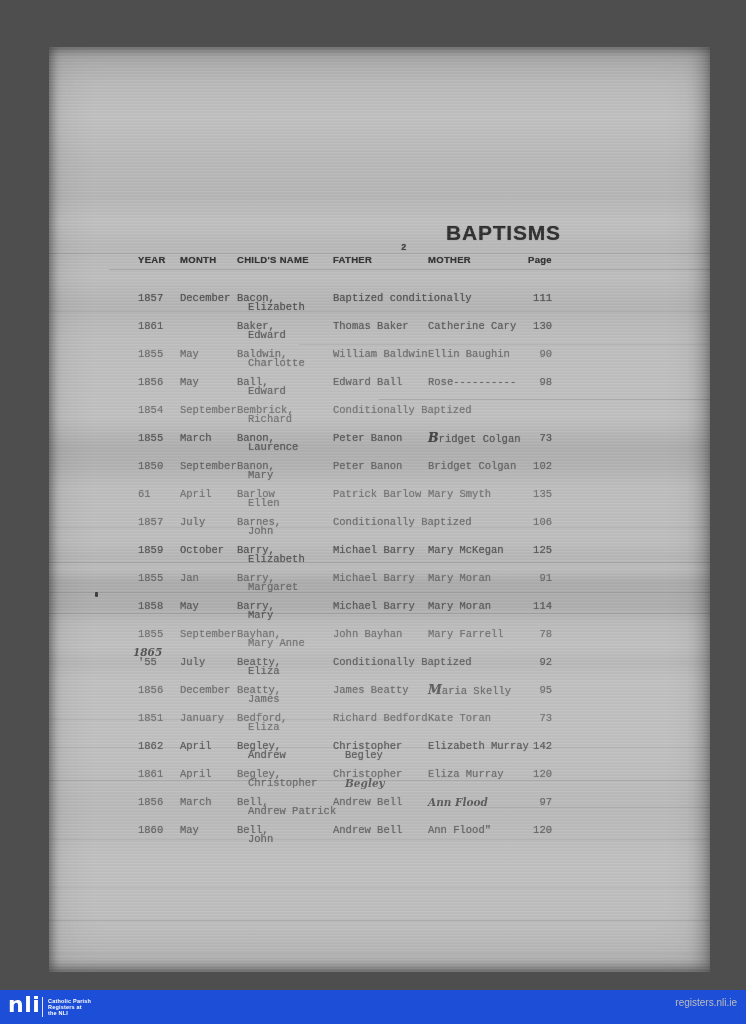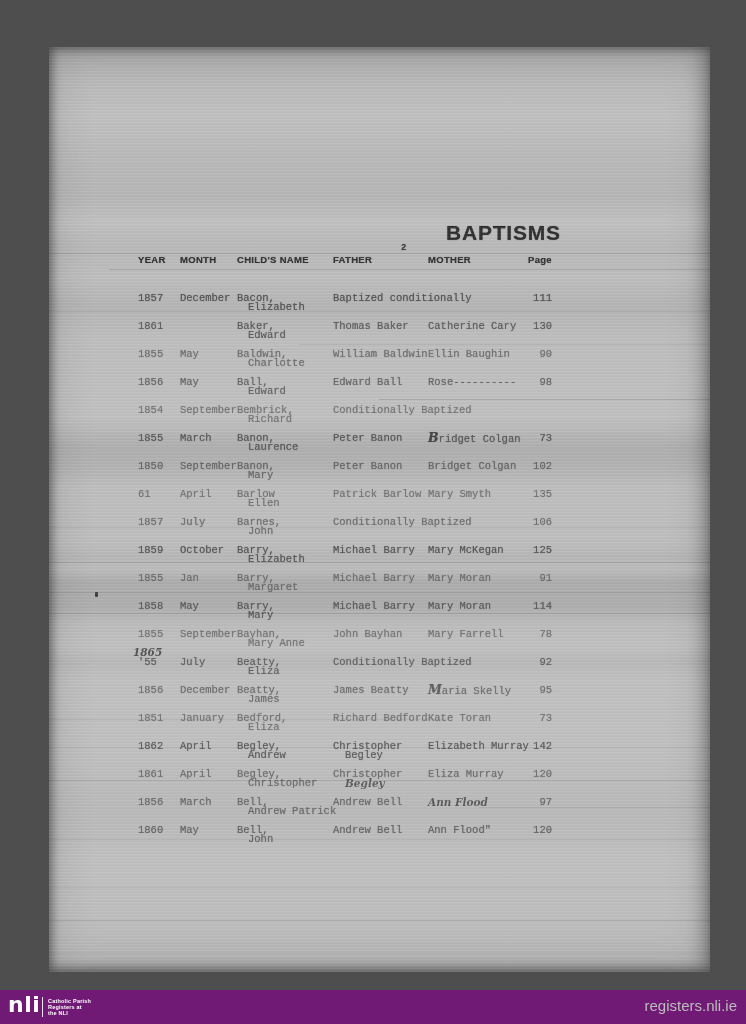--- a/index.html
+++ b/index.html
@@ -78,28 +78,28 @@
   }
   .hand-first::first-letter{
     font-family:"DejaVu Serif",serif;font-style:italic;font-weight:bold;
     font-size:12.5px;color:#1e1e1e;
   }
   .scratch{position:absolute;height:1px;background:#000;pointer-events:none;}
   .speck{position:absolute;left:46px;top:545px;width:3px;height:5px;background:rgba(0,0,0,0.65);border-radius:1px;}
   
   .footer{
     position:absolute;left:0;bottom:0;width:746px;height:34px;
-    background:#701a75;
+    background:#1d4ed8;
   }
   .nli-logo{position:absolute;left:8px;top:2px;color:#fff;
     font-family:"DejaVu Sans",sans-serif;font-weight:bold;font-size:22px;letter-spacing:0.5px;}
   .logo-divider{position:absolute;left:42px;top:7px;width:1px;height:20px;background:#e8e8e8;}
   .logo-caption{position:absolute;left:48px;top:8px;color:#fff;
     font-size:5.5px;line-height:6px;font-weight:bold;letter-spacing:0.2px;}
-  .site{position:absolute;right:9px;top:7px;color:#bcbcbc;font-size:15px;}
+  .site{position:absolute;right:9px;top:7px;color:#bcbcbc;font-size:10px;}
 </style>
 </head>
 <body>
 
 <div class="page">
   <div class="bands"></div>
 
   <div class="title">BAPTISMS</div>
   <div class="note-mark t">2</div>
 

